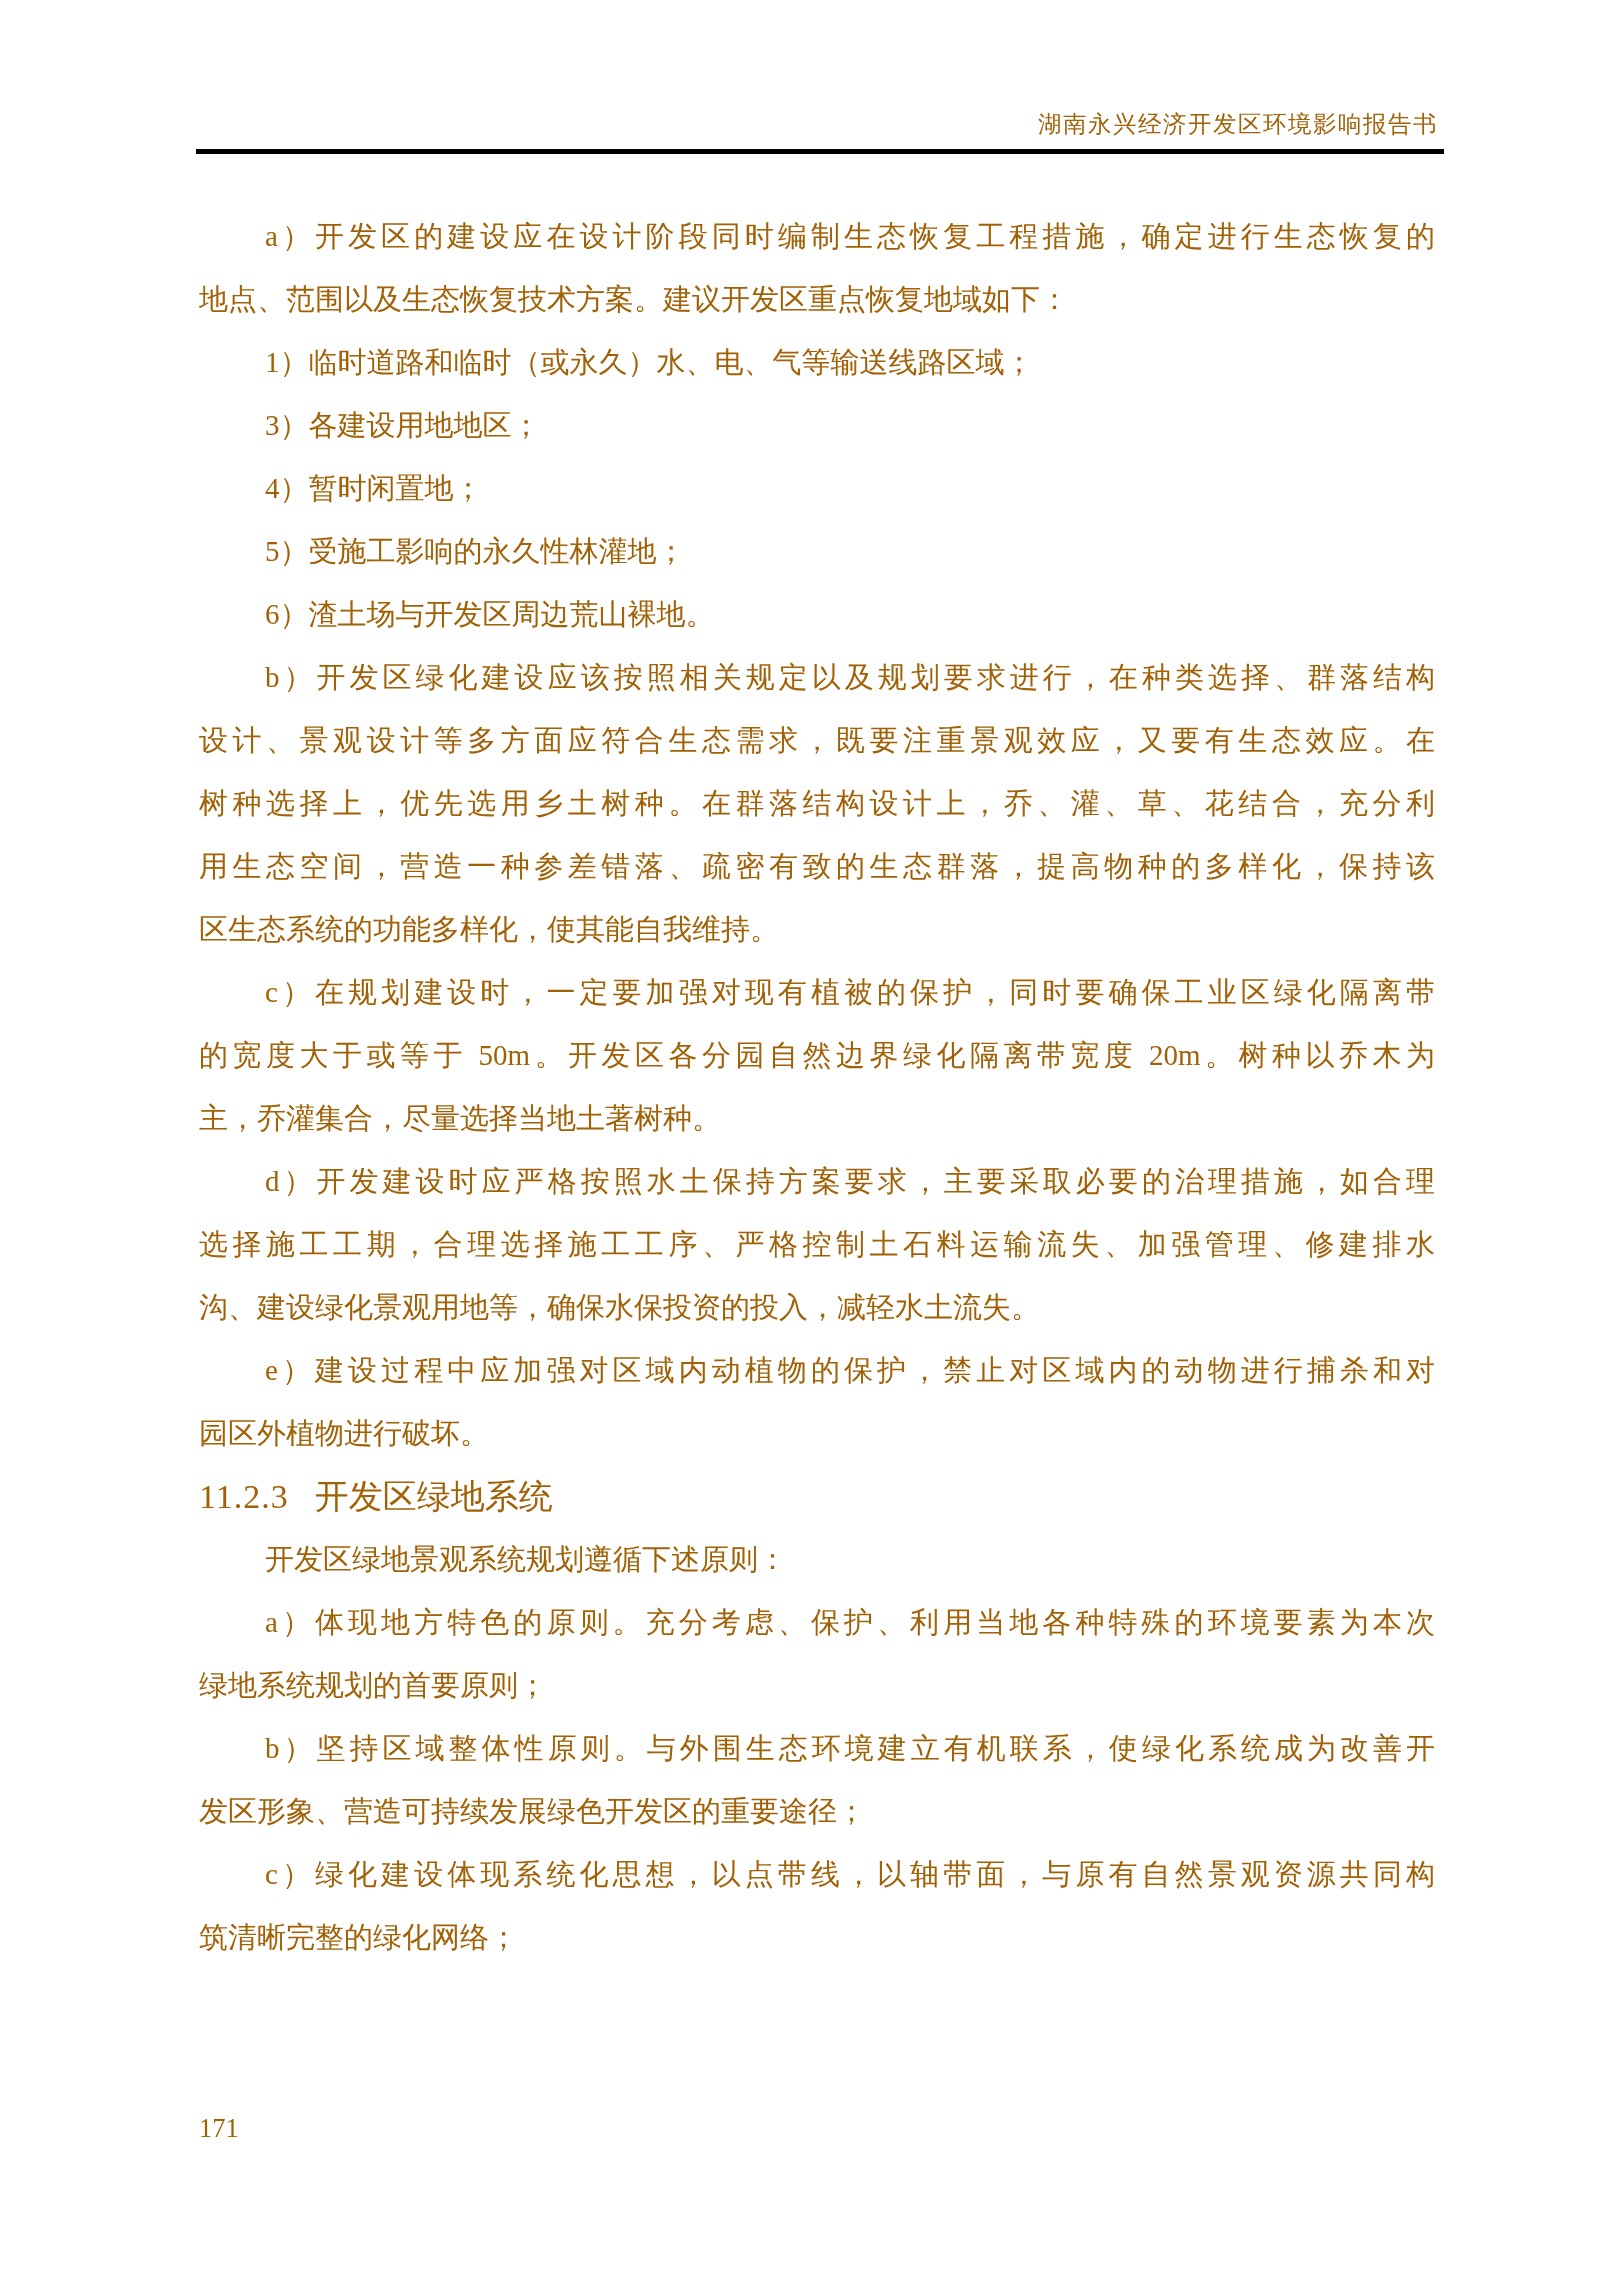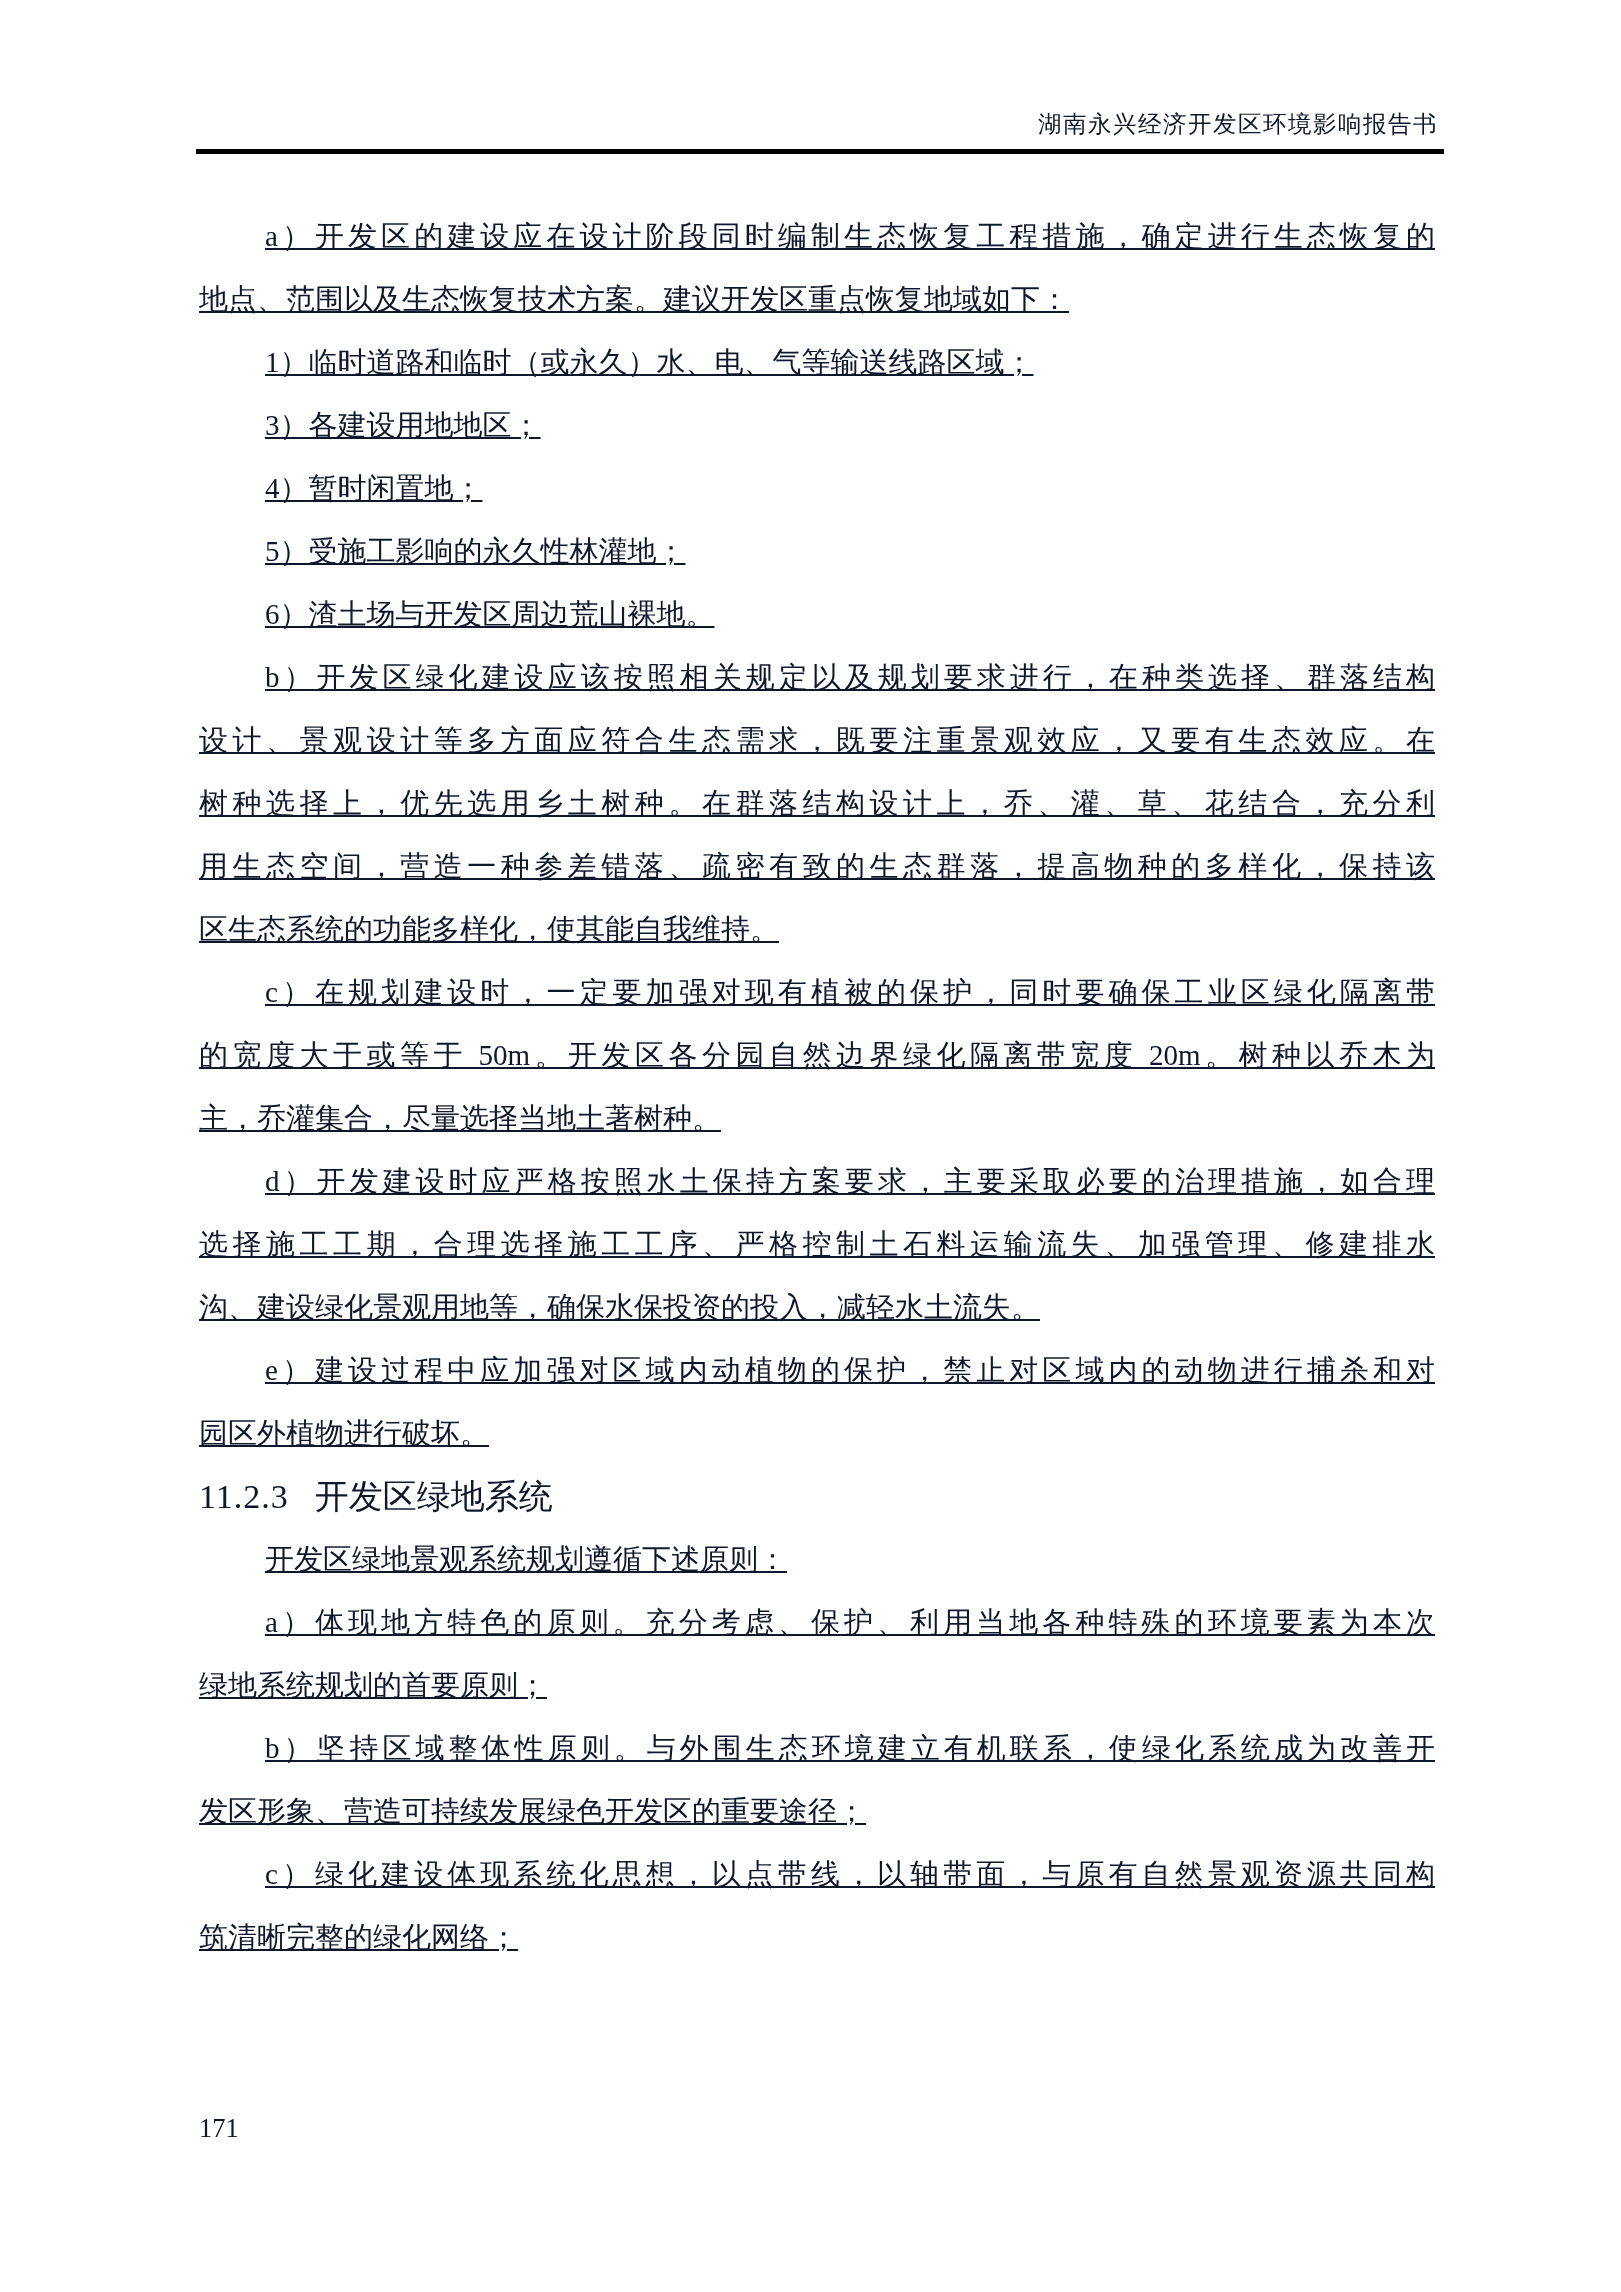--- a/index.html
+++ b/index.html
@@ -1,21 +1,21 @@
 <!DOCTYPE html>
 <html><head>
 <meta charset="utf-8">
 <style>
   html,body{margin:0;padding:0;background:#888;}
   .page{
     position:relative;
     width:1621px;height:2293px;
     background:#ffffff;
     font-family:"Liberation Serif","DejaVu Serif",serif;
-    color:#0f172a;
+    color:#a16207;
     overflow:hidden;
   }
   .hdr-title{
     position:absolute;
     left:196px;top:108px;width:1242px;
     text-align:right;
     font-size:23.5px;
     letter-spacing:1.5px;
     line-height:33px;
     white-space:nowrap;
@@ -30,21 +30,20 @@
     position:absolute;
     left:199px;top:205px;
     width:1236px;
     font-size:29px;
     line-height:63px;
   }
   .ln{
     width:100%;
     text-align:left;
     white-space:nowrap;
-    text-decoration:underline;
   }
   .ln.just{
     white-space:normal;
     text-align:justify;
     text-align-last:justify;
   }
   .ln.ind{
     box-sizing:border-box;
     padding-left:66px;
   }

